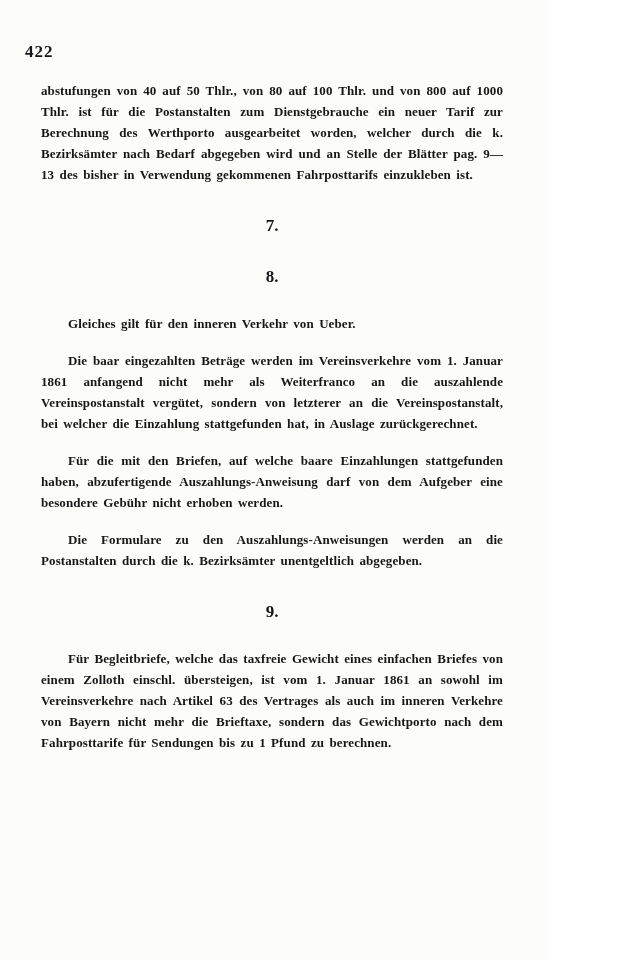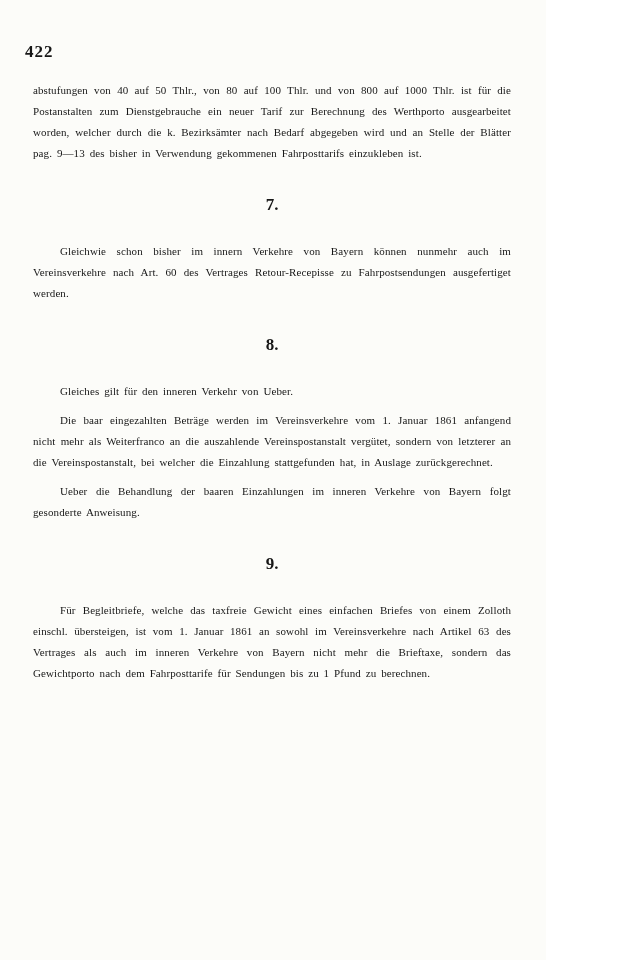--- a/index.html
+++ b/index.html
@@ -18,23 +18,23 @@
     font-family: "Liberation Serif", "DejaVu Serif", serif;
     overflow: hidden;
   }
   .page-number {
     font-size: 17px;
     font-weight: bold;
     letter-spacing: 1px;
     margin: 0 0 18px 0;
   }
   .para {
-    margin: 8px;
-    font-size: 11px;
-    font-weight: normal;
+    margin: 16px;
+    font-size: 13px;
+    font-weight: bold;
     line-height: 21px;
     text-align: justify;
     letter-spacing: 0.1px;
     word-spacing: 2px;
   }
   .para.indent { text-indent: 27px; }
   .section { margin-top: 0; }
   .section-number {
     text-align: center;
     font-size: 17px;
@@ -46,26 +46,26 @@
 <body>
 
 <div class="page">
   <div class="page-number">422</div>
 
   <p class="para">abstufungen von 40 auf 50 Thlr., von 80 auf 100 Thlr. und von 800 auf 1000 Thlr. ist für die Postanstalten zum Dienstgebrauche ein neuer Tarif zur Berechnung des Werthporto ausgearbeitet worden, welcher durch die k. Bezirksämter nach Bedarf abgegeben wird und an Stelle der Blätter pag. 9—13 des bisher in Verwendung gekommenen Fahrposttarifs einzukleben ist.</p>
 
   <div id="sections">
       <div class="section">
         <div class="section-number">7.</div>
-        <p class="para indent">Gleichwie schon bisher im innern Verkehre von Bayern können nunmehr auch im Vereinsverkehre nach Art. 60 des Vertrages Retour-Recepisse zu Fahrpostsendungen ausgefertiget werden.</p>
       </div>
       <div class="section">
         <div class="section-number">8.</div>
         <p class="para indent">Gleiches gilt für den inneren Verkehr von Ueber.</p>
         <p class="para indent">Die baar eingezahlten Beträge werden im Vereinsverkehre vom 1. Januar 1861 anfangend nicht mehr als Weiterfranco an die auszahlende Vereinspostanstalt vergütet, sondern von letzterer an die Vereinspostanstalt, bei welcher die Einzahlung stattgefunden hat, in Auslage zurückgerechnet.</p>
-        <p class="para indent">Ueber die Behandlung der baaren Einzahlungen im inneren Verkehre von Bayern folgt gesonderte Anweisung.</p>
+        <p class="para indent">Für die mit den Briefen, auf welche baare Einzahlungen stattgefunden haben, abzufertigende Auszahlungs-Anweisung darf von dem Aufgeber eine besondere Gebühr nicht erhoben werden.</p>
+        <p class="para indent">Die Formulare zu den Auszahlungs-Anweisungen werden an die Postanstalten durch die k. Bezirksämter unentgeltlich abgegeben.</p>
       </div>
       <div class="section">
         <div class="section-number">9.</div>
         <p class="para indent">Für Begleitbriefe, welche das taxfreie Gewicht eines einfachen Briefes von einem Zolloth einschl. übersteigen, ist vom 1. Januar 1861 an sowohl im Vereinsverkehre nach Artikel 63 des Vertrages als auch im inneren Verkehre von Bayern nicht mehr die Brieftaxe, sondern das Gewichtporto nach dem Fahrposttarife für Sendungen bis zu 1 Pfund zu berechnen.</p>
       </div>
     </div>
 </div>
 
 </body></html>

